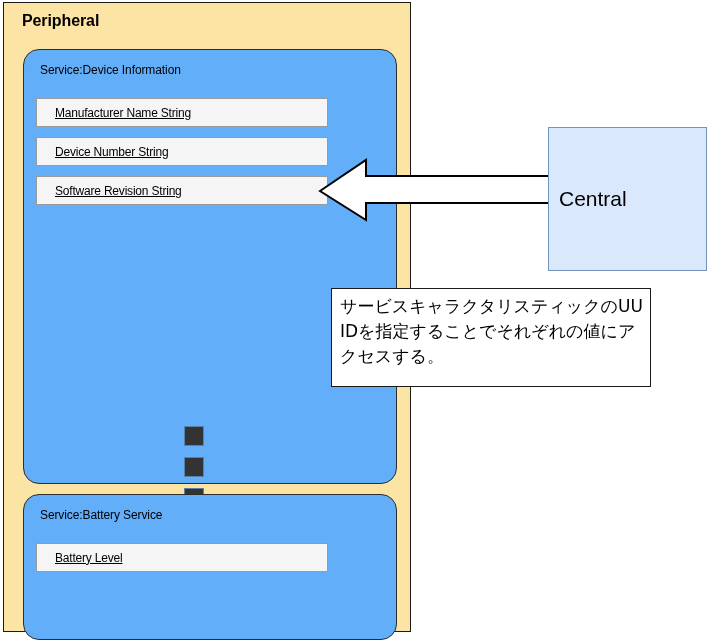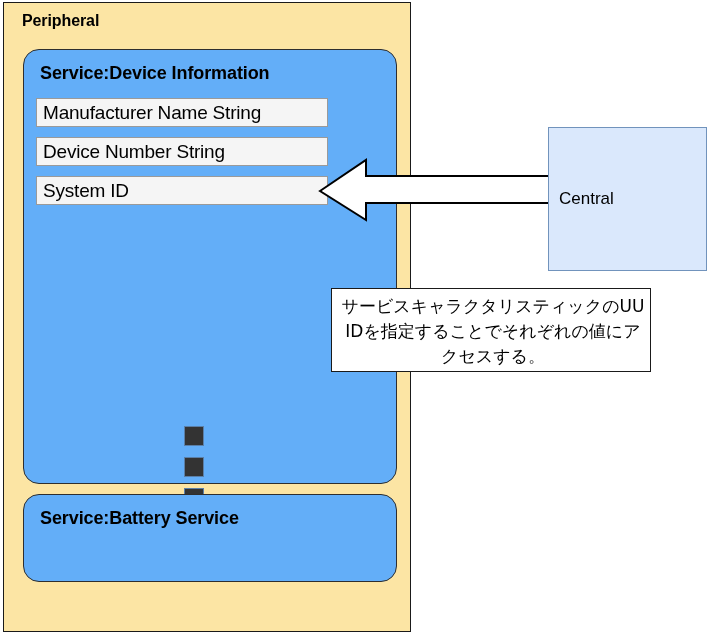--- a/index.html
+++ b/index.html
@@ -15,21 +15,20 @@
     font-family: "Liberation Sans", "DejaVu Sans", sans-serif;
     color: #000000;
   }
 
   #canvas {
     position: absolute;
     left: 0;
     top: 0;
     width: 711px;
     height: 641px;
-    text-align: center;
   }
 
   
   .peripheral-box {
     position: absolute;
     left: 3px;
     top: 2px;
     width: 408px;
     height: 630px;
     background: #FCE5A4;
@@ -57,28 +56,28 @@
   .service-box.device-info {
     left: 19px;
     top: 46px;
     width: 374px;
     height: 435px;
   }
   .service-box.battery {
     left: 19px;
     top: 491px;
     width: 374px;
-    height: 88px;
+    height: 146px;
   }
   .service-title {
     position: absolute;
     left: 16px;
     top: 13px;
-    font-size: 18px;
-    font-weight: bold;
+    font-size: 12px;
+    font-weight: normal;
     letter-spacing: -0.1px;
     white-space: nowrap;
   }
 
   
   .char-list {
     position: absolute;
     left: 12px;
     top: 48px;
     width: 292px;
@@ -86,26 +85,27 @@
   .char-item {
     position: relative;
     height: 29px;
     margin-bottom: 10px;
     background: #F5F5F5;
     border: 1px solid #9a9a9a;
     box-sizing: border-box;
   }
   .char-item span {
     position: absolute;
-    left: 6px;
+    left: 18px;
     top: 50%;
     transform: translateY(-50%);
-    font-size: 19px;
+    font-size: 12px;
     white-space: nowrap;
     letter-spacing: -0.2px;
+    text-decoration: underline;
   }
 
   
   .ellipsis-group {
     position: absolute;
     left: 160px;
     top: 376px;
     width: 22px;
   }
   .ellipsis-dot {
@@ -126,40 +126,40 @@
     height: 144px;
     background: #DAE8FC;
     border: 1px solid #7193BC;
     box-sizing: border-box;
   }
   .central-label {
     position: absolute;
     left: 10px;
     top: 50%;
     transform: translateY(-50%);
-    font-size: 17px;
+    font-size: 21px;
     white-space: nowrap;
   }
 
   
   .arrow-svg {
     position: absolute;
     left: 316px;
     top: 155px;
     width: 238px;
     height: 72px;
   }
 
   
   .note-box {
     position: absolute;
     left: 331px;
     top: 288px;
     width: 320px;
-    height: 84px;
+    height: 99px;
     background: #FFFFFF;
     border: 1px solid #1a1a1a;
     box-sizing: border-box;
   }
   .note-text {
     position: absolute;
     left: 8px;
     top: 5px;
     width: 306px;
     font-size: 17px;
@@ -182,34 +182,39 @@
       <div class="service-title">Service:Device Information</div>
 
       <div class="char-list">
         <div class="char-item">
           <span>Manufacturer Name String</span>
         </div>
         <div class="char-item">
           <span>Device Number String</span>
         </div>
         <div class="char-item">
-          <span>System ID</span>
+          <span>Software Revision String</span>
         </div>
       </div>
 
       <div class="ellipsis-group">
         <div class="ellipsis-dot"></div>
         <div class="ellipsis-dot"></div>
         <div class="ellipsis-dot"></div>
       </div>
     </div>
 
     <div class="service-box battery">
       <div class="service-title">Service:Battery Service</div>
 
+      <div class="char-list">
+        <div class="char-item">
+          <span>Battery Level</span>
+        </div>
+      </div>
     </div>
   </div>
 
   <svg class="arrow-svg" viewBox="0 0 238 72">
     <polygon points="4,36 50,5 50,21 238,21 238,48 50,48 50,65" fill="#FFFFFF" stroke="#000000" stroke-width="2" stroke-linejoin="miter"></polygon>
   </svg>
 
   <div class="central-box">
     <div class="central-label">Central</div>
   </div>

